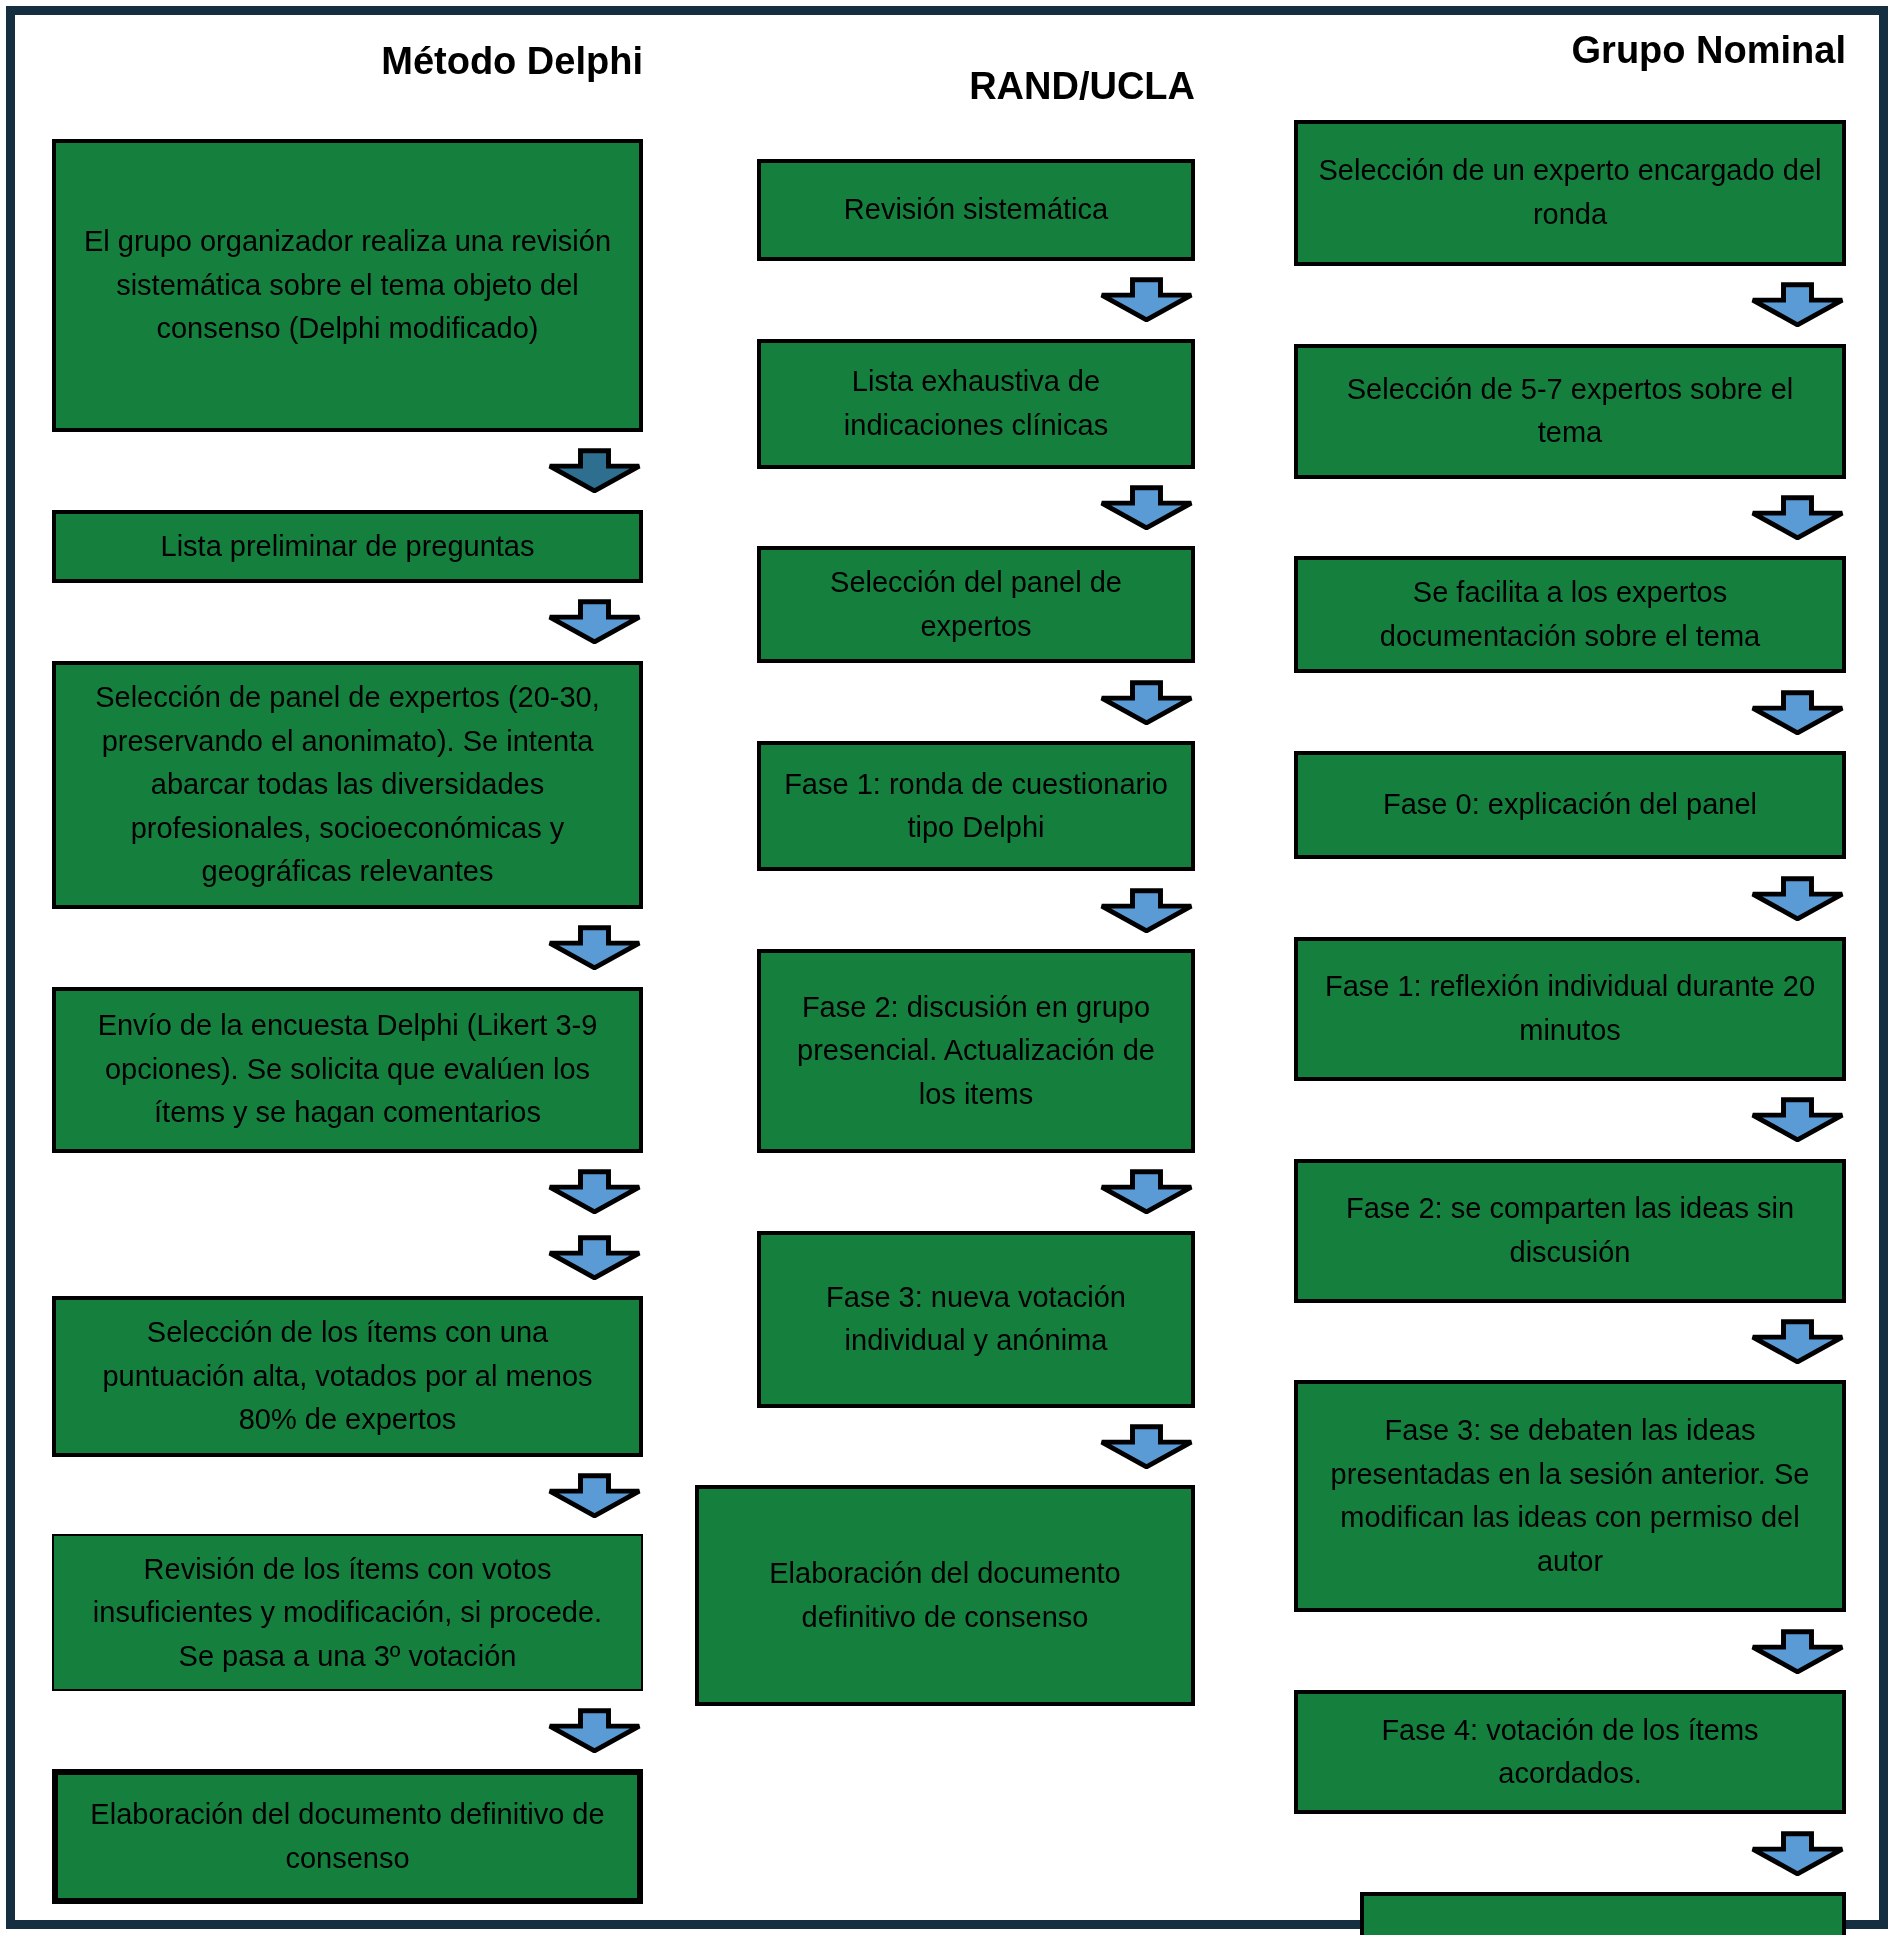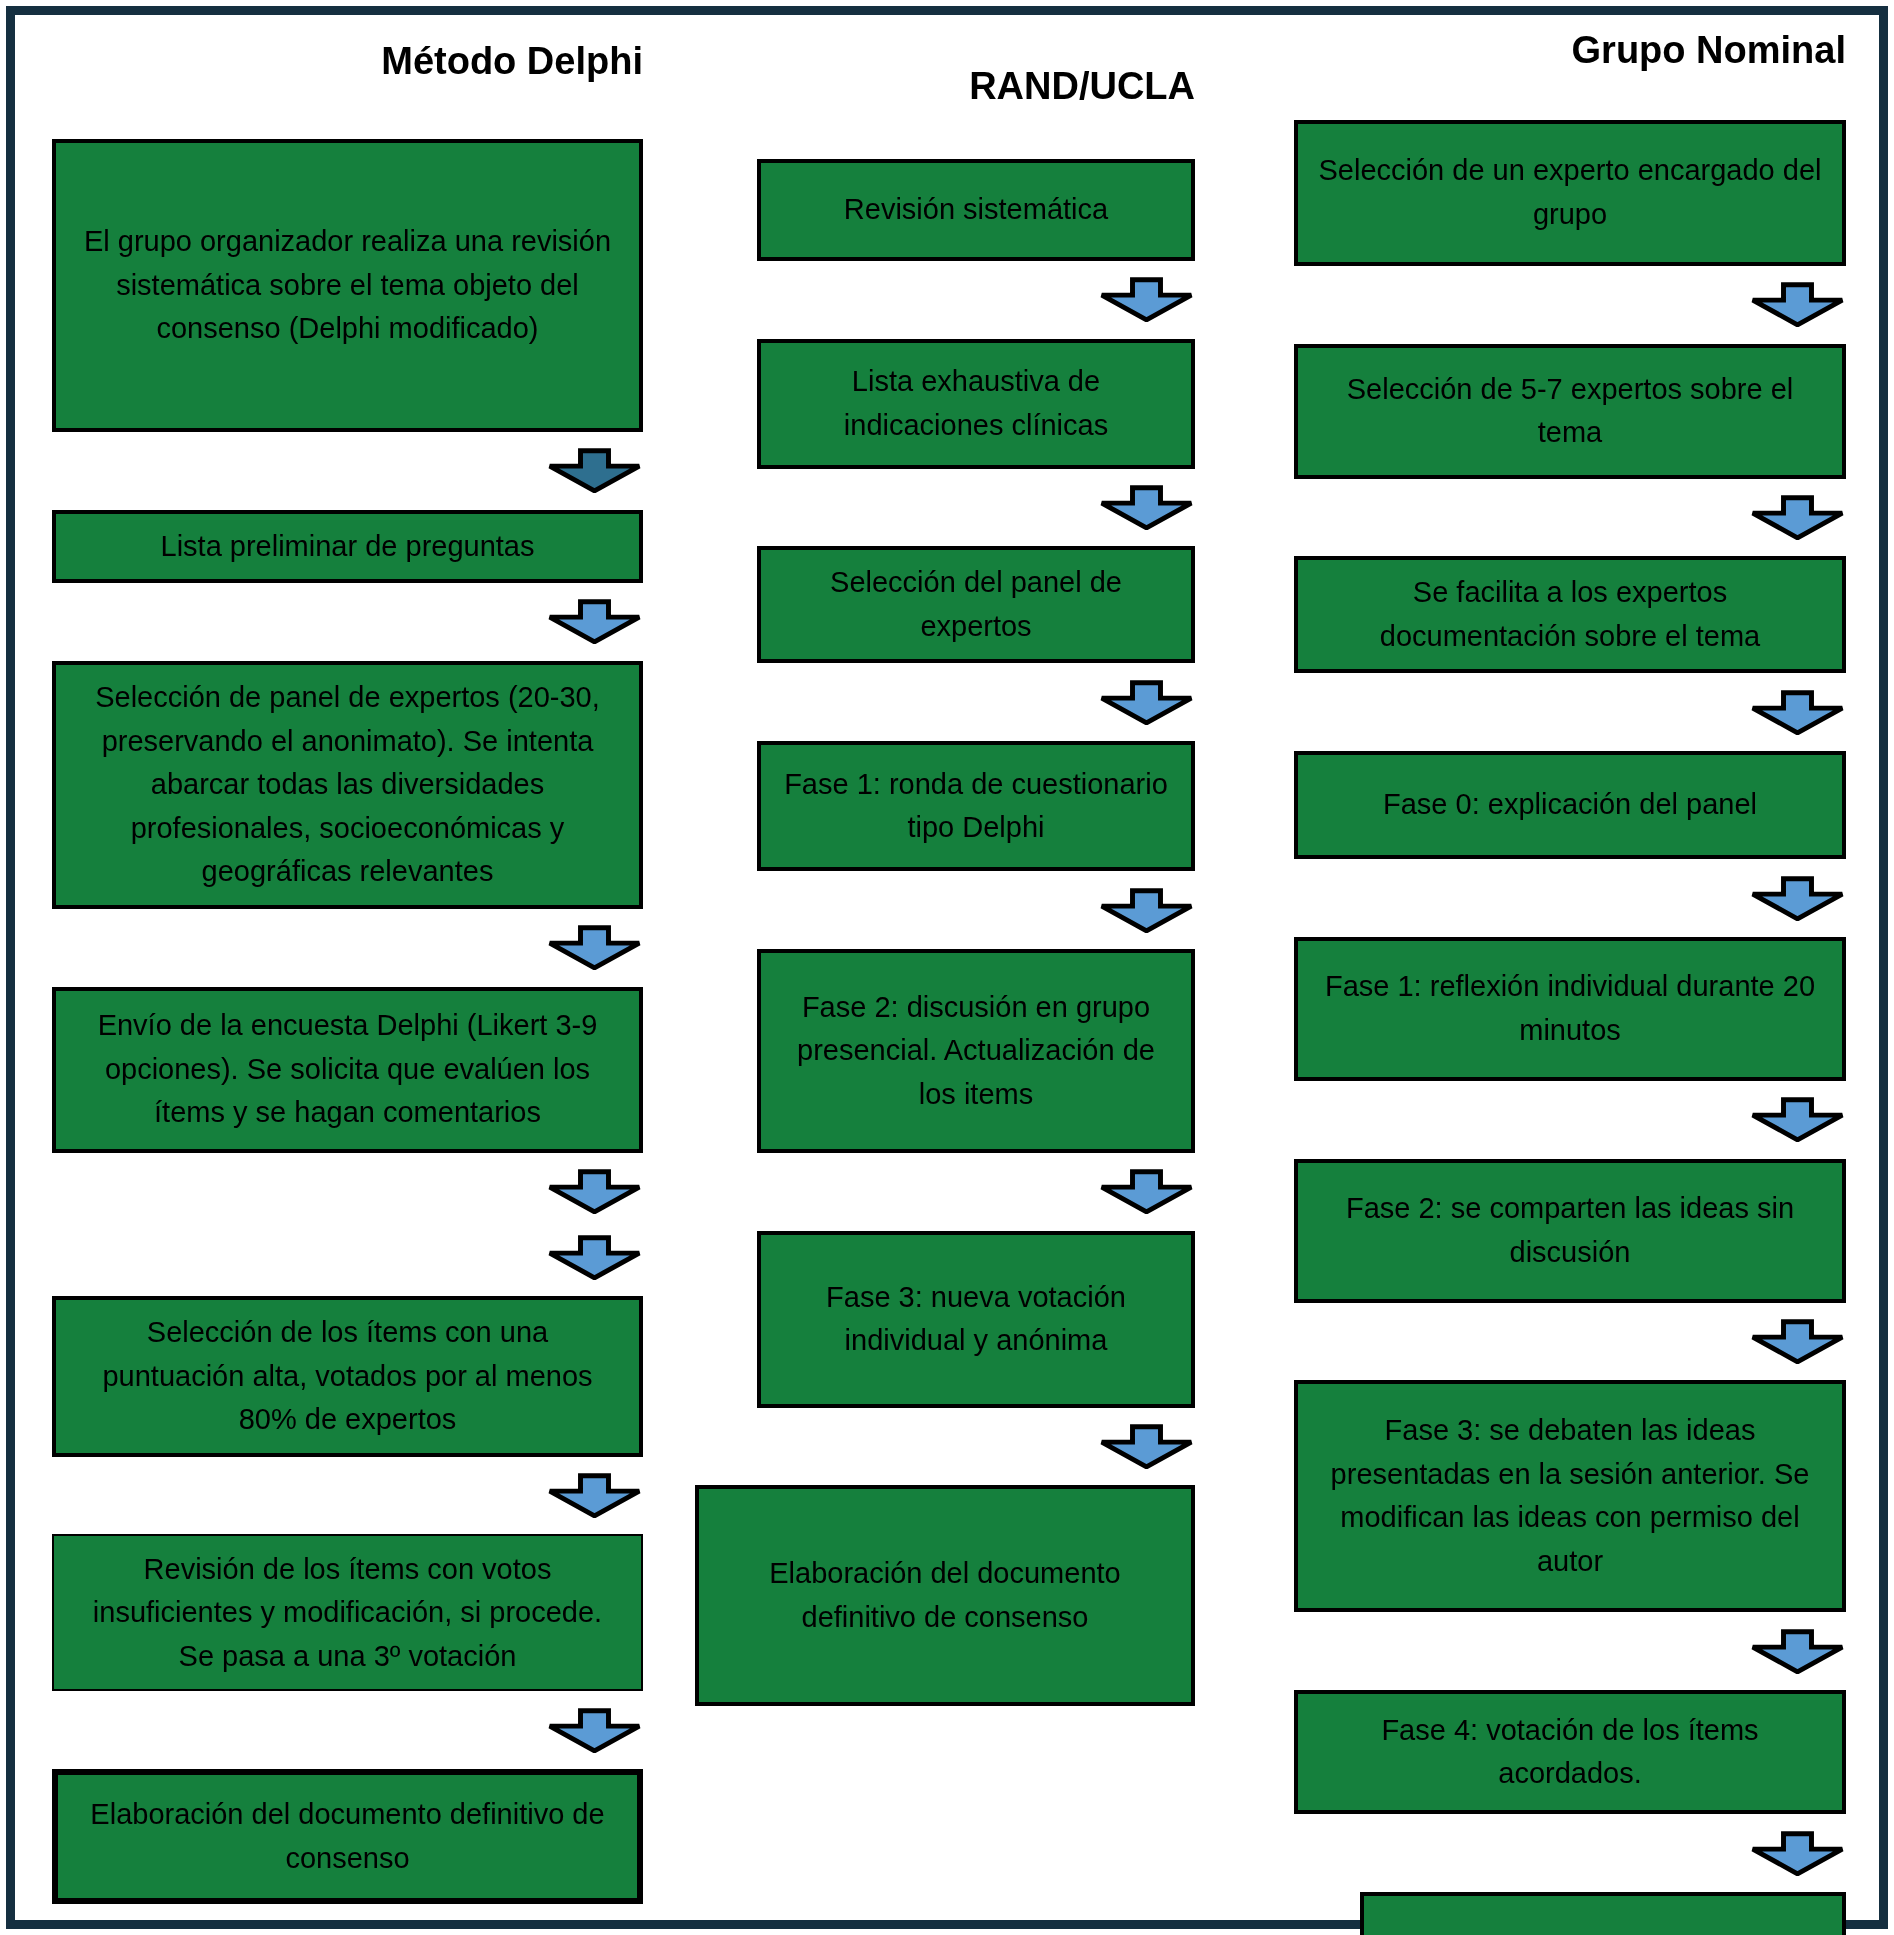--- a/index.html
+++ b/index.html
@@ -151,21 +151,21 @@
 
     <div class="box" style="min-height:221px;width:500px">
       <span>Elaboración del documento definitivo de consenso</span>
     </div>
   </section>
 
   <section class="col col-right">
     <h2 class="col-title">Grupo Nominal</h2>
 
     <div class="box" style="min-height:146px">
-      <span>Selección de un experto encargado del grupo</span>
+      <span>Selección de un experto encargado del ronda</span>
     </div>
     <svg class="arrow" width="97" height="45" viewBox="0 0 175 82">
         <polygon points="62,5 113,5 113,33 169,33 87.5,78 6,33 62,33"></polygon>
       </svg>
 
     <div class="box" style="min-height:135px">
       <span>Selección de 5-7 expertos sobre el tema</span>
     </div>
     <svg class="arrow" width="97" height="45" viewBox="0 0 175 82">
         <polygon points="62,5 113,5 113,33 169,33 87.5,78 6,33 62,33"></polygon>

